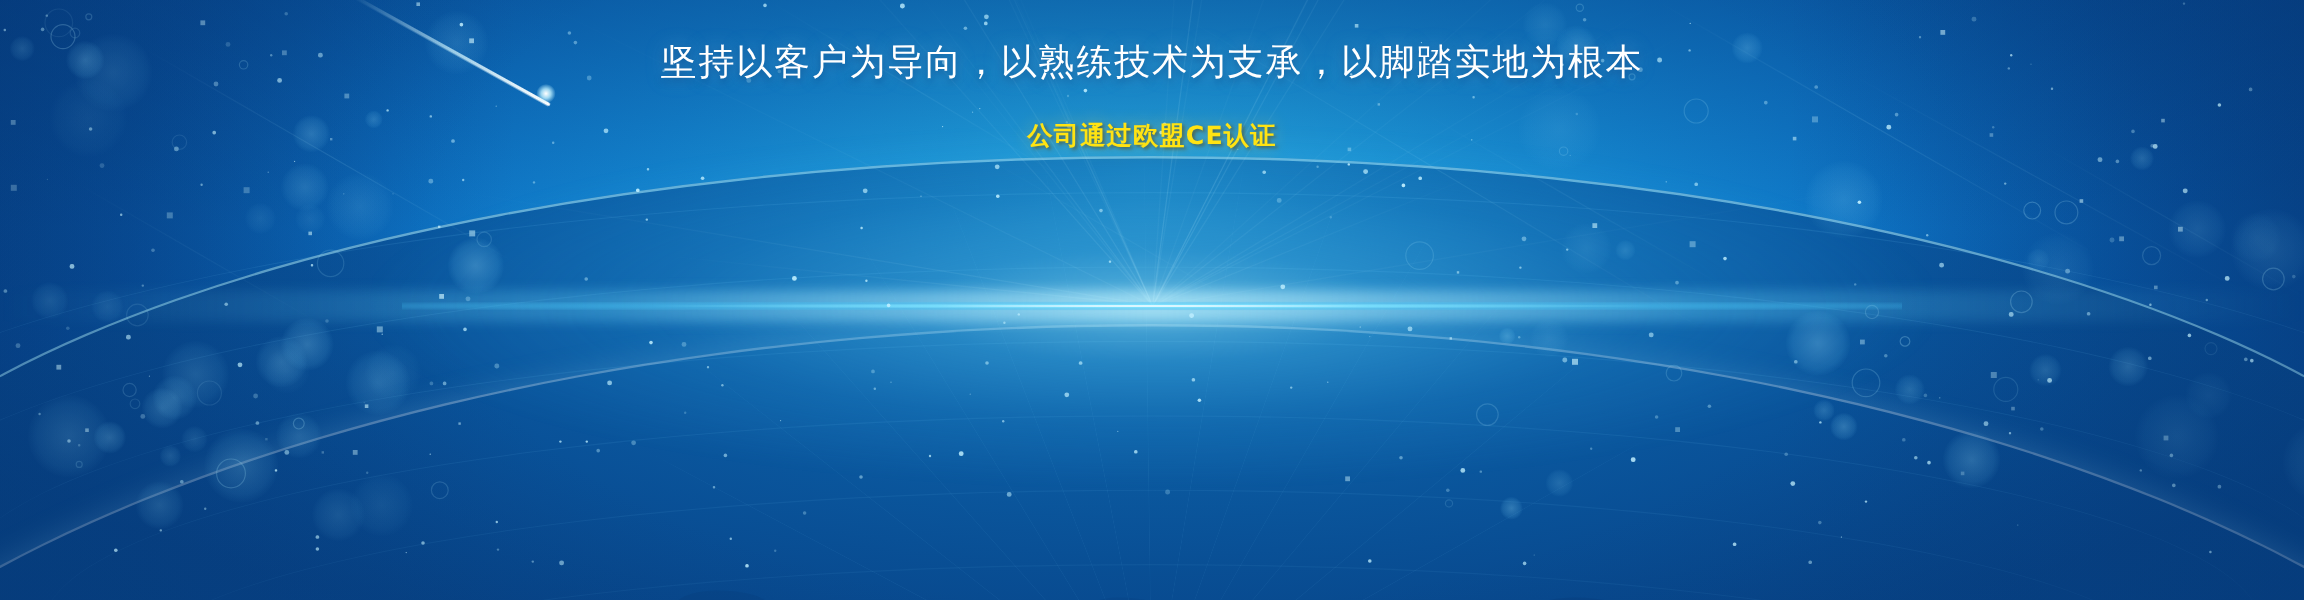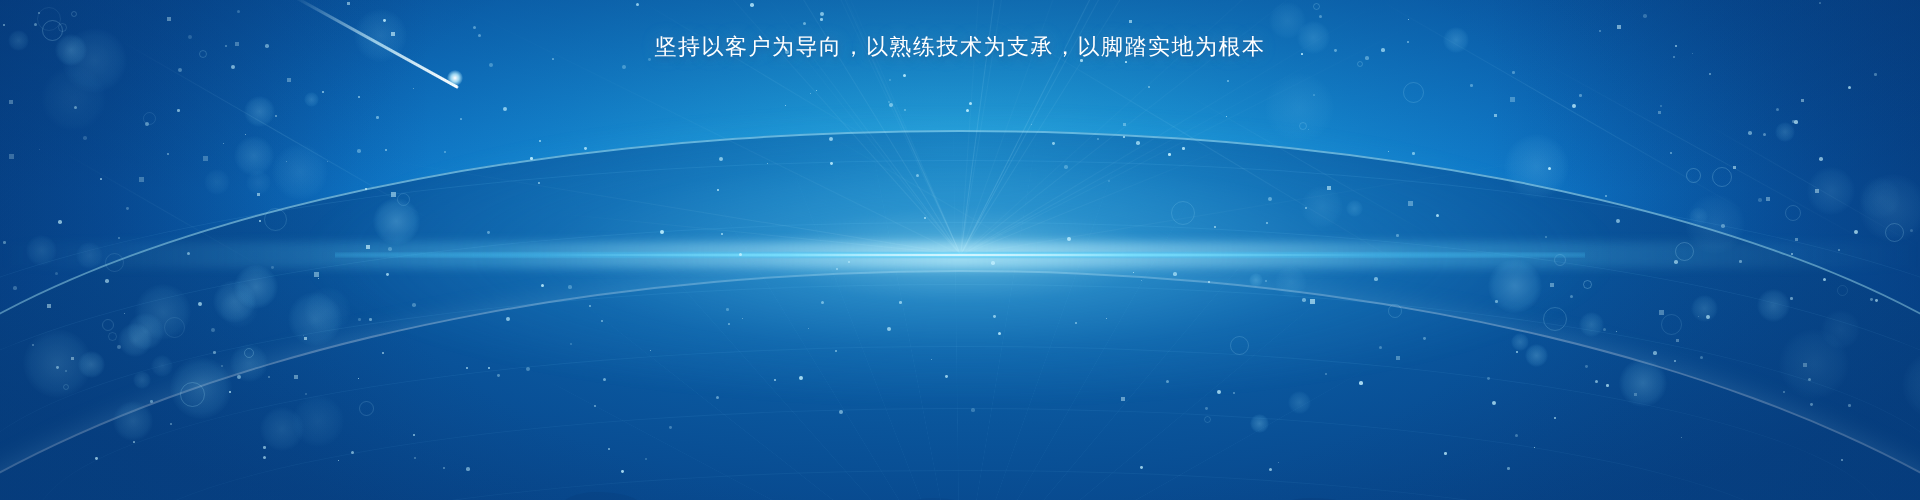--- a/index.html
+++ b/index.html
@@ -156,21 +156,21 @@
     color:#ffffff;
     letter-spacing:2px;
     line-height:1.08;
     text-shadow:
        3px 4px 5px rgba(8,60,120,.55),
        0 0 26px rgba(150,225,255,.45);
     white-space:pre;
   }
   .subtitle{
     margin-top:32px;
-    font-size:22px;
+    font-size:30px;
     color:#ffffff;
     letter-spacing:1.5px;
     text-shadow:0 2px 6px rgba(8,60,120,.55), 0 0 16px rgba(160,225,255,.35);
   }
   .badge{
     margin-top:26px;
     font-size:21px;
     font-weight:bold;
     color:#ffe312;
     letter-spacing:1px;
@@ -665,15 +665,16 @@
       <div class="sq" style="left:1676px;top:339px;width:3.0px;height:3.0px;opacity:0.49"></div>
       <div class="sq" style="left:1766px;top:197px;width:4.2px;height:4.2px;opacity:0.61"></div>
       <div class="sq" style="left:365px;top:188px;width:2.2px;height:2.2px;opacity:0.89"></div>
       <div class="sq" style="left:287px;top:78px;width:3.5px;height:3.5px;opacity:0.51"></div>
     </div>
 
   <div class="bg-vignette"></div>
 
   <div class="content">
     <div class="subtitle">坚持以客户为导向，以熟练技术为支承，以脚踏实地为根本</div>
+    <div class="badge">公司通过欧盟CE认证</div>
   </div>
 
 </div>
 
 </body></html>

